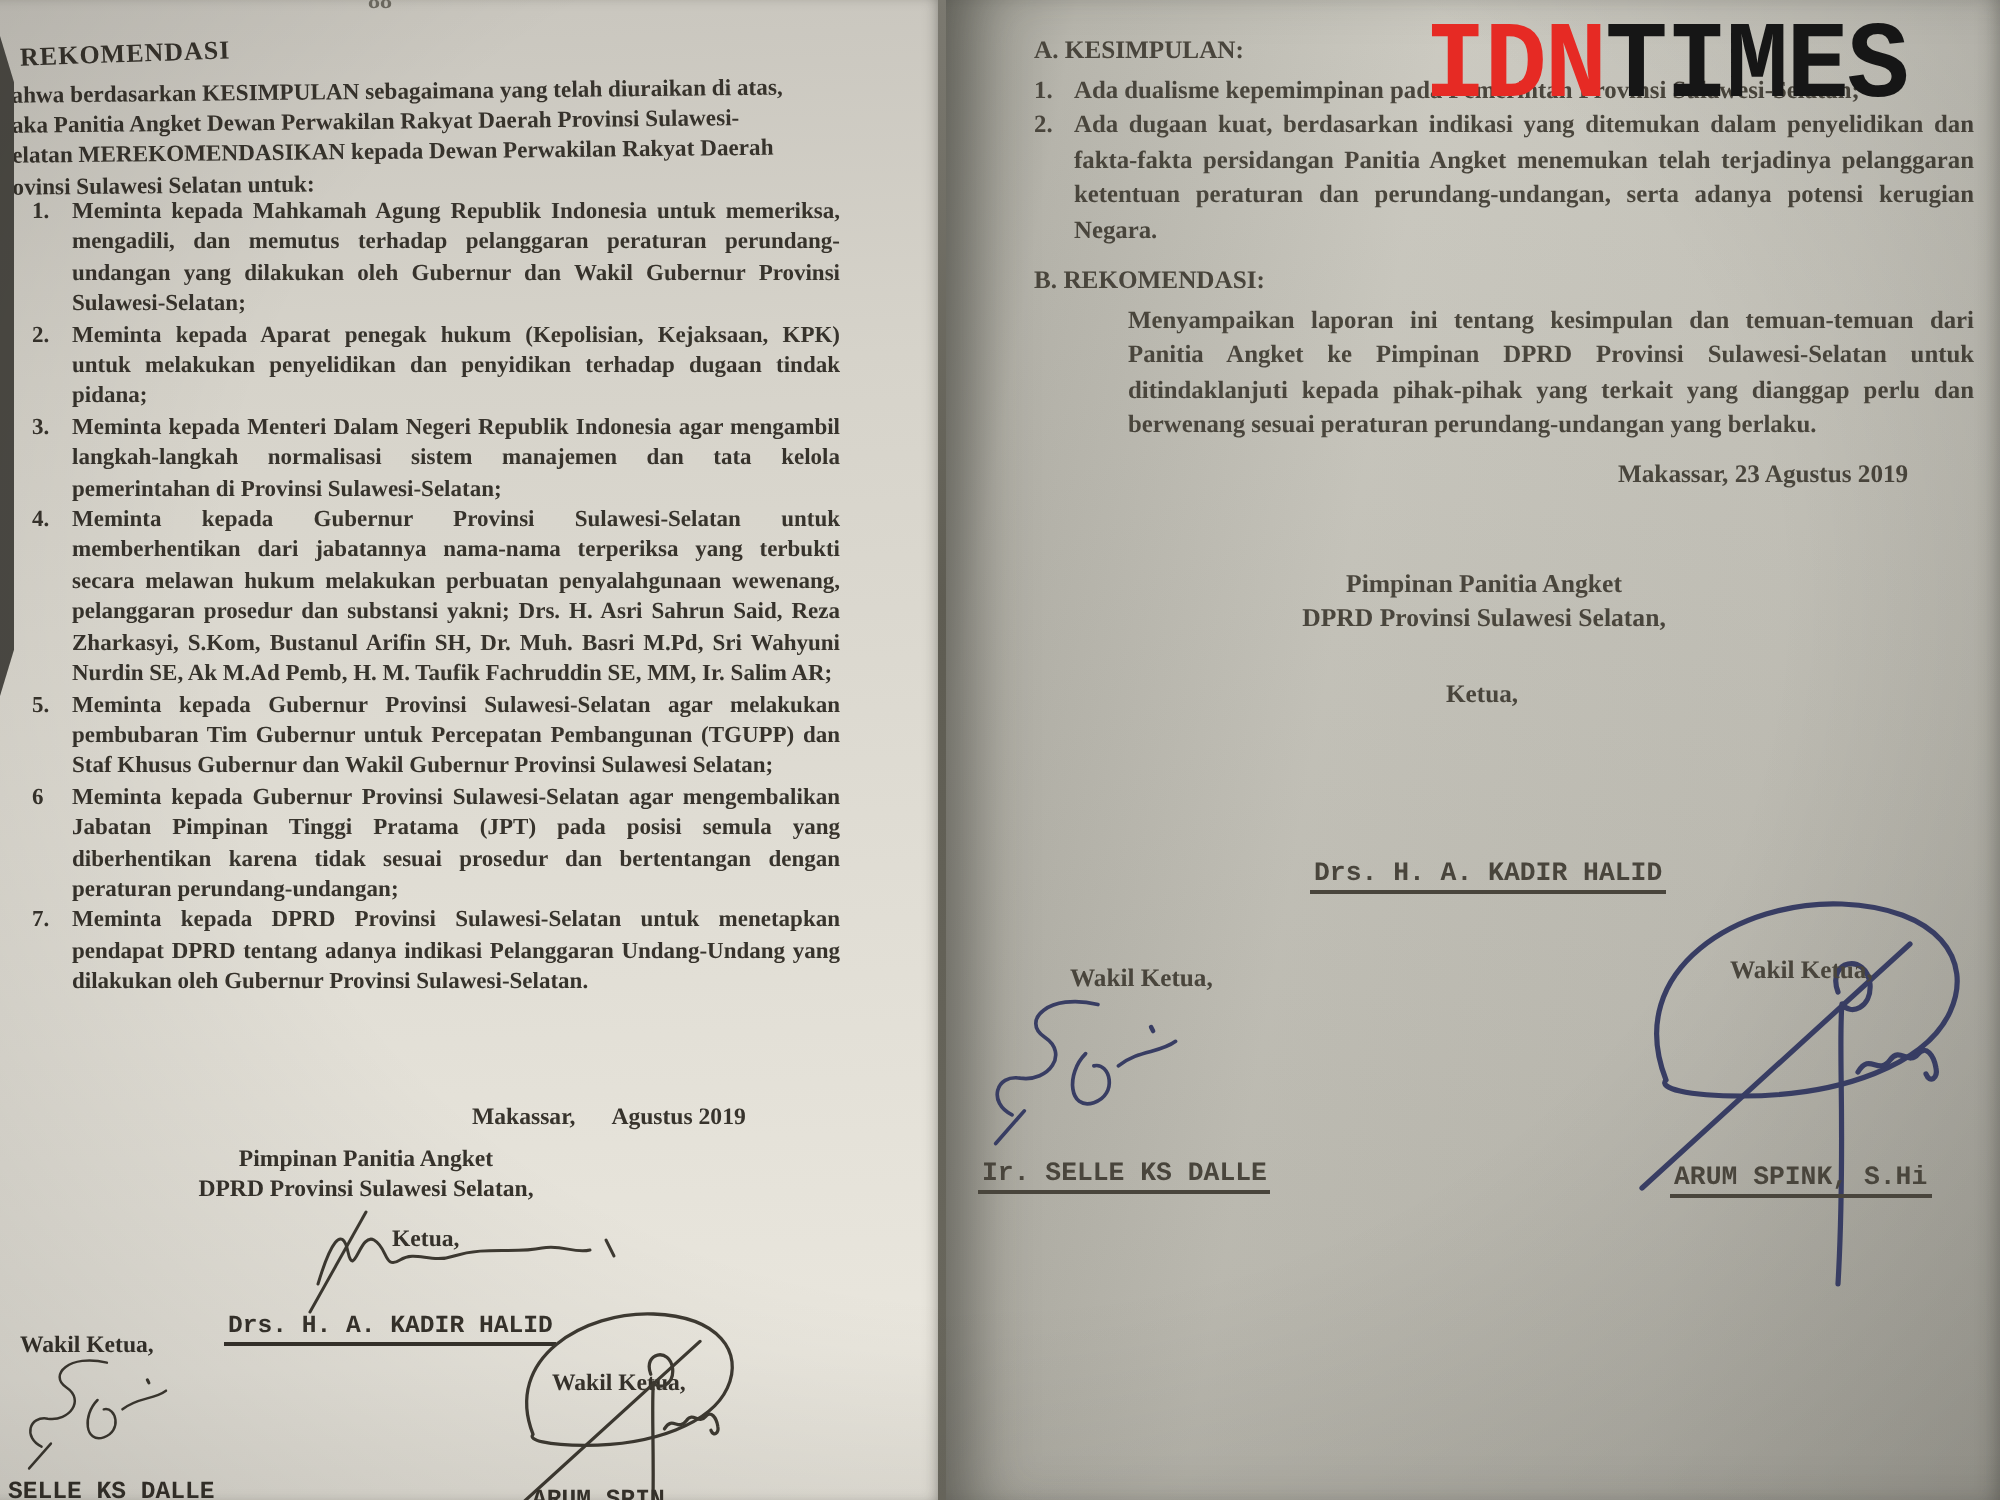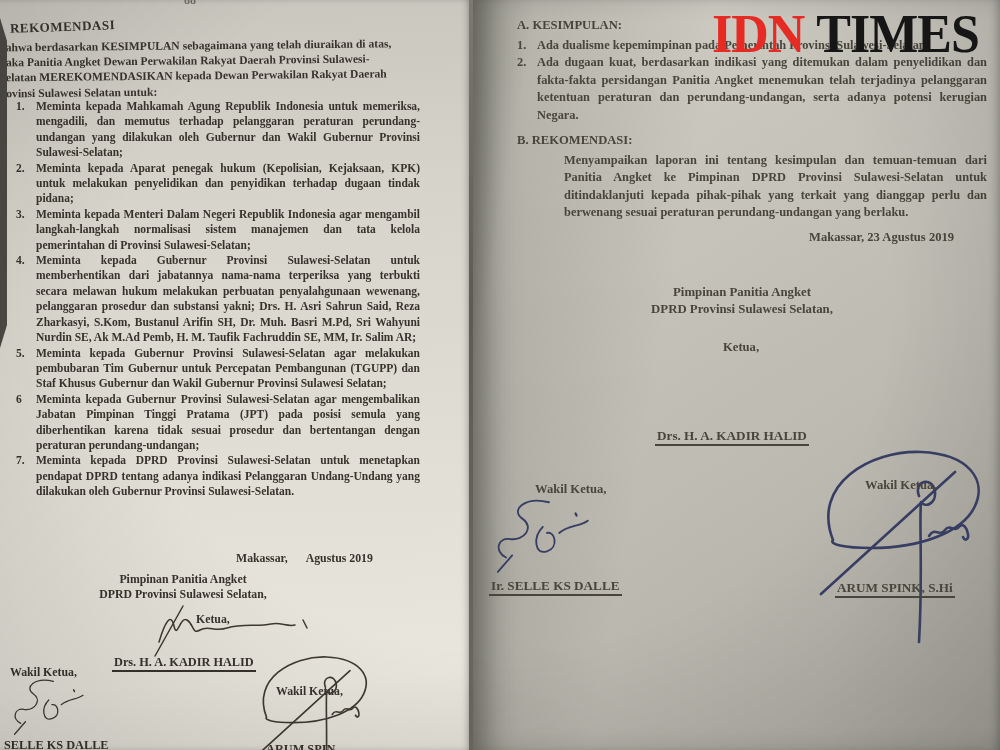--- a/index.html
+++ b/index.html
@@ -16,21 +16,21 @@
   .page-gap{position:absolute;left:469px;top:0;width:6px;height:750px;
     background:linear-gradient(180deg,#7b7970,#5e5c52 40%,#6b695f);}
   .left-edge-strip{position:absolute;left:0;top:18px;width:7px;height:330px;background:#4c4a44;
     clip-path:polygon(0 0,100% 7%,100% 93%,0 100%);}
   .vignette{position:absolute;inset:0;pointer-events:none;
     background:radial-gradient(ellipse at 50% 40%,rgba(0,0,0,0) 55%,rgba(0,0,0,.14) 100%);}
 
   
   .abs{position:absolute;}
   .b{font-weight:700;}
-  .name-u{border-bottom:2px solid currentColor;padding:0 2px 1px 2px;white-space:nowrap;}
+  .name-u{border-bottom:2px solid currentColor;padding:0 2px 1px 2px;white-space:nowrap;font-family:Liberation Mono, monospace;}
 
   
   .lp{color:#37332c;}
   .lp-pageno{left:184px;top:-7px;font-size:12px;font-weight:700;color:#6d6a61;}
   .lp-heading{left:10px;top:19px;font-size:13px;font-weight:700;letter-spacing:.5px;transform:rotate(-2deg);}
   .lp-intro{left:6px;top:38px;width:446px;font-size:11.6px;line-height:15.2px;font-weight:700;transform:rotate(-.6deg);}
   .lp-list{left:16px;top:99px;width:404px;font-size:11.5px;line-height:15.4px;font-weight:700;}
   .li{display:flex;}
   .li .num{flex:0 0 20px;}
   .li .txt{flex:1;text-align:justify;}
@@ -63,22 +63,22 @@
   .rp-wl-name{left:16px;top:578px;font-size:13.2px;font-weight:700;}
   .rp-wr-label{left:392px;top:478px;font-size:12.6px;font-weight:700;z-index:2;}
   .rp-sig-wr{left:330px;top:442px;z-index:1;}
   .rp-wr-name{left:362px;top:580px;font-size:13.2px;font-weight:700;z-index:2;}
 
   .sig path{fill:none;stroke-linecap:round;stroke-linejoin:round;}
   .sig-dark path{stroke:#3e3a32;}
   .sig-blue path{stroke:#383d63;}
 
   
-  .logo{position:absolute;left:712px;top:4px;z-index:10;display:flex;align-items:flex-end;gap:12px;
-        font-family:Liberation Serif, serif;font-weight:900;font-size:52px;
+  .logo{position:absolute;left:712px;top:4px;z-index:10;display:flex;align-items:flex-end;gap:0;
+        font-family:Liberation Mono, monospace;font-weight:900;font-size:52px;
         letter-spacing:-1px;line-height:58px;}
   .logo span{display:block;transform:scaleY(1.05);transform-origin:top left;}
 </style>
 </head>
 <body>
 
 <div class="stage">
 
   <div class="page page-left lp">
     <div class="abs lp-pageno">88</div>

